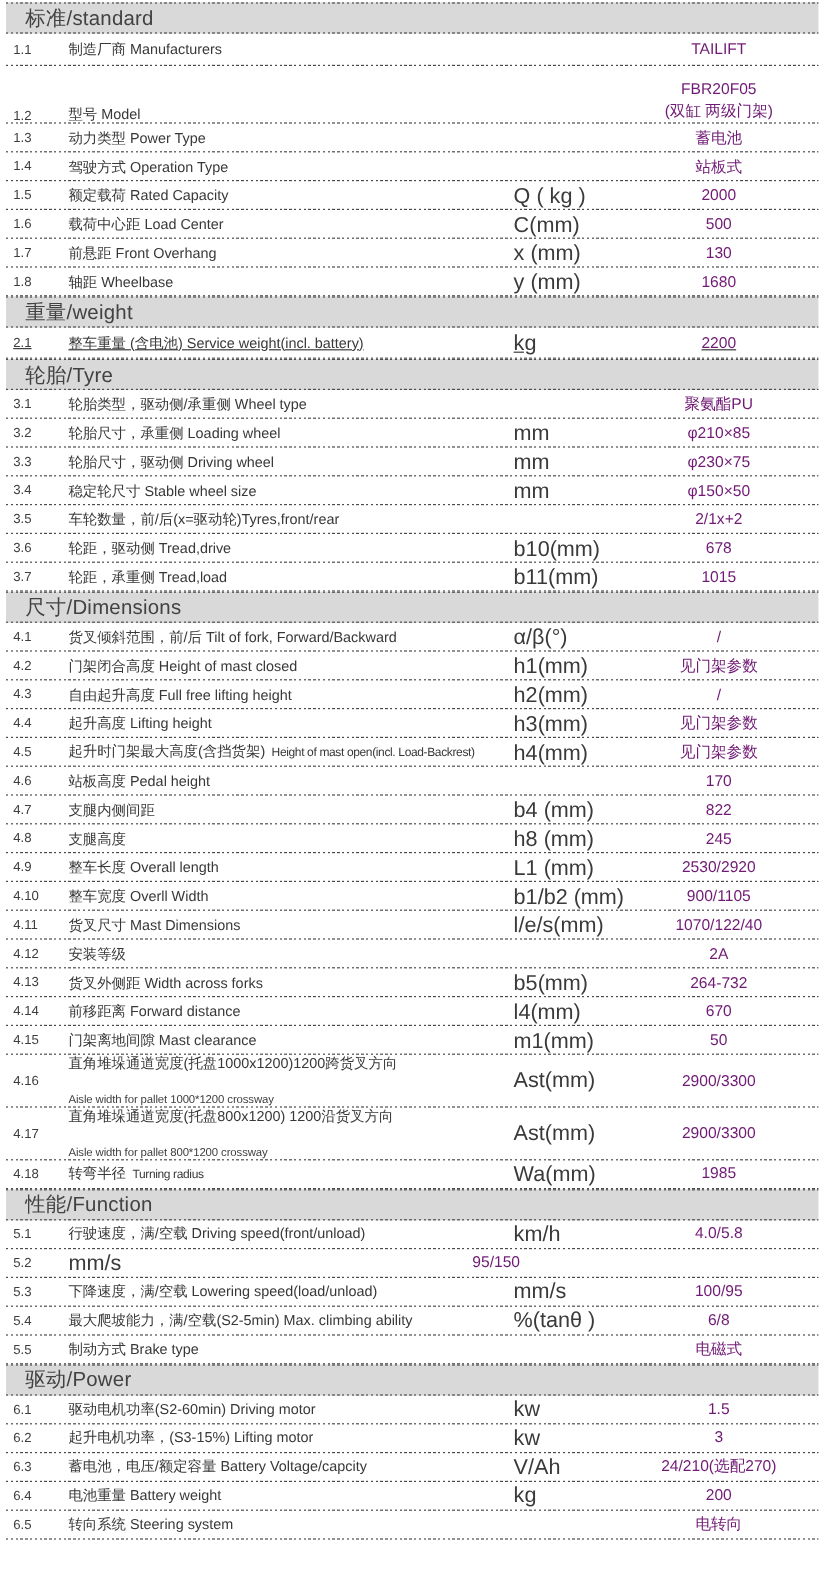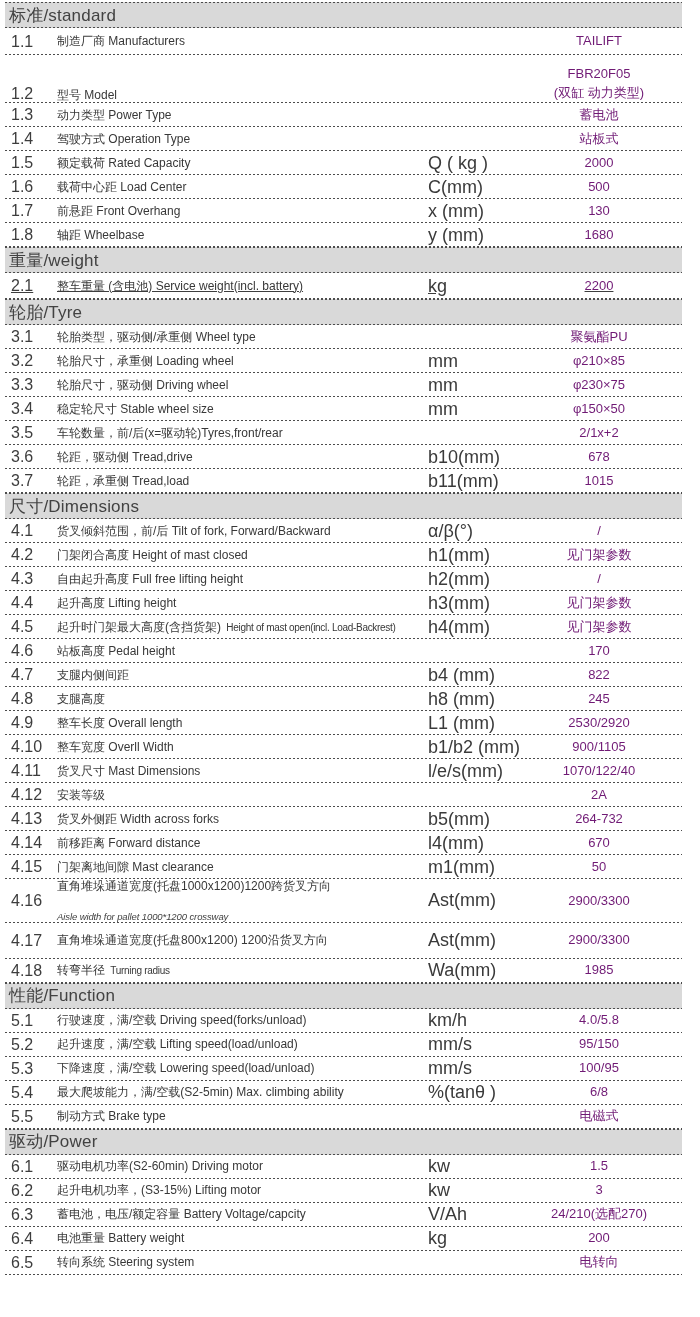--- a/index.html
+++ b/index.html
@@ -21,38 +21,38 @@
     background-image:repeating-linear-gradient(90deg,#4c4c4c 0 2px,transparent 2px 4px);
   }
   .sec-header::after, .row::after{
     content:"";position:absolute;left:0;right:0;bottom:0;height:1px;
     background-image:repeating-linear-gradient(90deg,#4c4c4c 0 2px,transparent 2px 4px);
   }
   .sec-header{
     height:26px;
     background:#d9d9d9;
     display:flex;align-items:center;
-    padding-left:4px;box-sizing:border-box;
+    padding-left:16px;box-sizing:border-box;
   }
   .sec-title{font-size:17px;color:#424242;letter-spacing:0.2px;}
   .row{
     display:flex;align-items:center;
     min-height:24px;
   }
   .col-no{
     width:52px;padding-left:6px;box-sizing:border-box;
-    font-size:16px;color:#3d3d3d;flex:none;
+    font-size:11px;color:#3d3d3d;flex:none;
   }
   .col-label{
     width:371px;flex:none;box-sizing:border-box;
     font-size:12px;line-height:1.25;color:#383838;
   }
   .label-small{font-size:10px;letter-spacing:-0.3px;margin-left:2px;}
   .label-small:empty{display:none;}
-  .label-sub{font-size:9.5px;color:#3f3f3f;letter-spacing:-0.1px;margin-top:17px;font-style:italic;}
+  .label-sub{font-size:9.5px;color:#3f3f3f;letter-spacing:-0.1px;margin-top:17px;}
   .label-sub:empty{display:none;}
   .col-unit{
     width:88px;flex:none;font-size:18px;white-space:nowrap;color:#3a3a3a;
   }
   .col-value{
     flex:1;text-align:center;font-size:13px;color:#701a75;line-height:1.45;
   }
   .value-line2:empty{display:none;}
 </style>
 </head>
@@ -85,21 +85,21 @@
     <div class="col-label">
       <div class="label-main">
         <span class="label-main-text">型号 Model</span>
         
       </div>
 
     </div>
     <div class="col-unit"></div>
     <div class="col-value">
       <div class="value-line1">FBR20F05</div>
-      <div class="value-line2">(双缸 动力类型)</div>
+      <div class="value-line2">(双缸 两级门架)</div>
     </div>
   </div>
 
   <div class="row">
     <div class="col-no">1.3</div>
     <div class="col-label">
       <div class="label-main">
         <span class="label-main-text">动力类型 Power Type</span>
         
       </div>
@@ -597,20 +597,21 @@
     </div>
   </div>
 
   <div class="row" style="min-height: 36px; justify-content: center;">
     <div class="col-no">4.17</div>
     <div class="col-label">
       <div class="label-main">
         <span class="label-main-text">直角堆垛通道宽度(托盘800x1200) 1200沿货叉方向</span>
         
       </div>
+      <div class="label-sub">Aisle width for pallet 800*1200 crossway</div>
     </div>
     <div class="col-unit">Ast(mm)</div>
     <div class="col-value">
       <div class="value-line1">2900/3300</div>
 
     </div>
   </div>
 
   <div class="row">
     <div class="col-no">4.18</div>
@@ -632,41 +633,34 @@
 
   <section class="sec">
     <div class="sec-header">
       <span class="sec-title">性能/Function</span>
     </div>
     <div class="rows">
   <div class="row">
     <div class="col-no">5.1</div>
     <div class="col-label">
       <div class="label-main">
-        <span class="label-main-text">行驶速度，满/空载 Driving speed(forks/unload)</span>
+        <span class="label-main-text">行驶速度，满/空载 Driving speed(front/unload)</span>
         
       </div>
 
     </div>
     <div class="col-unit">km/h</div>
     <div class="col-value">
       <div class="value-line1">4.0/5.8</div>
 
     </div>
   </div>
 
   <div class="row">
     <div class="col-no">5.2</div>
-    <div class="col-label">
-      <div class="label-main">
-        <span class="label-main-text">起升速度，满/空载 Lifting speed(load/unload)</span>
-        
-      </div>
-
-    </div>
     <div class="col-unit">mm/s</div>
     <div class="col-value">
       <div class="value-line1">95/150</div>
 
     </div>
   </div>
 
   <div class="row">
     <div class="col-no">5.3</div>
     <div class="col-label">

